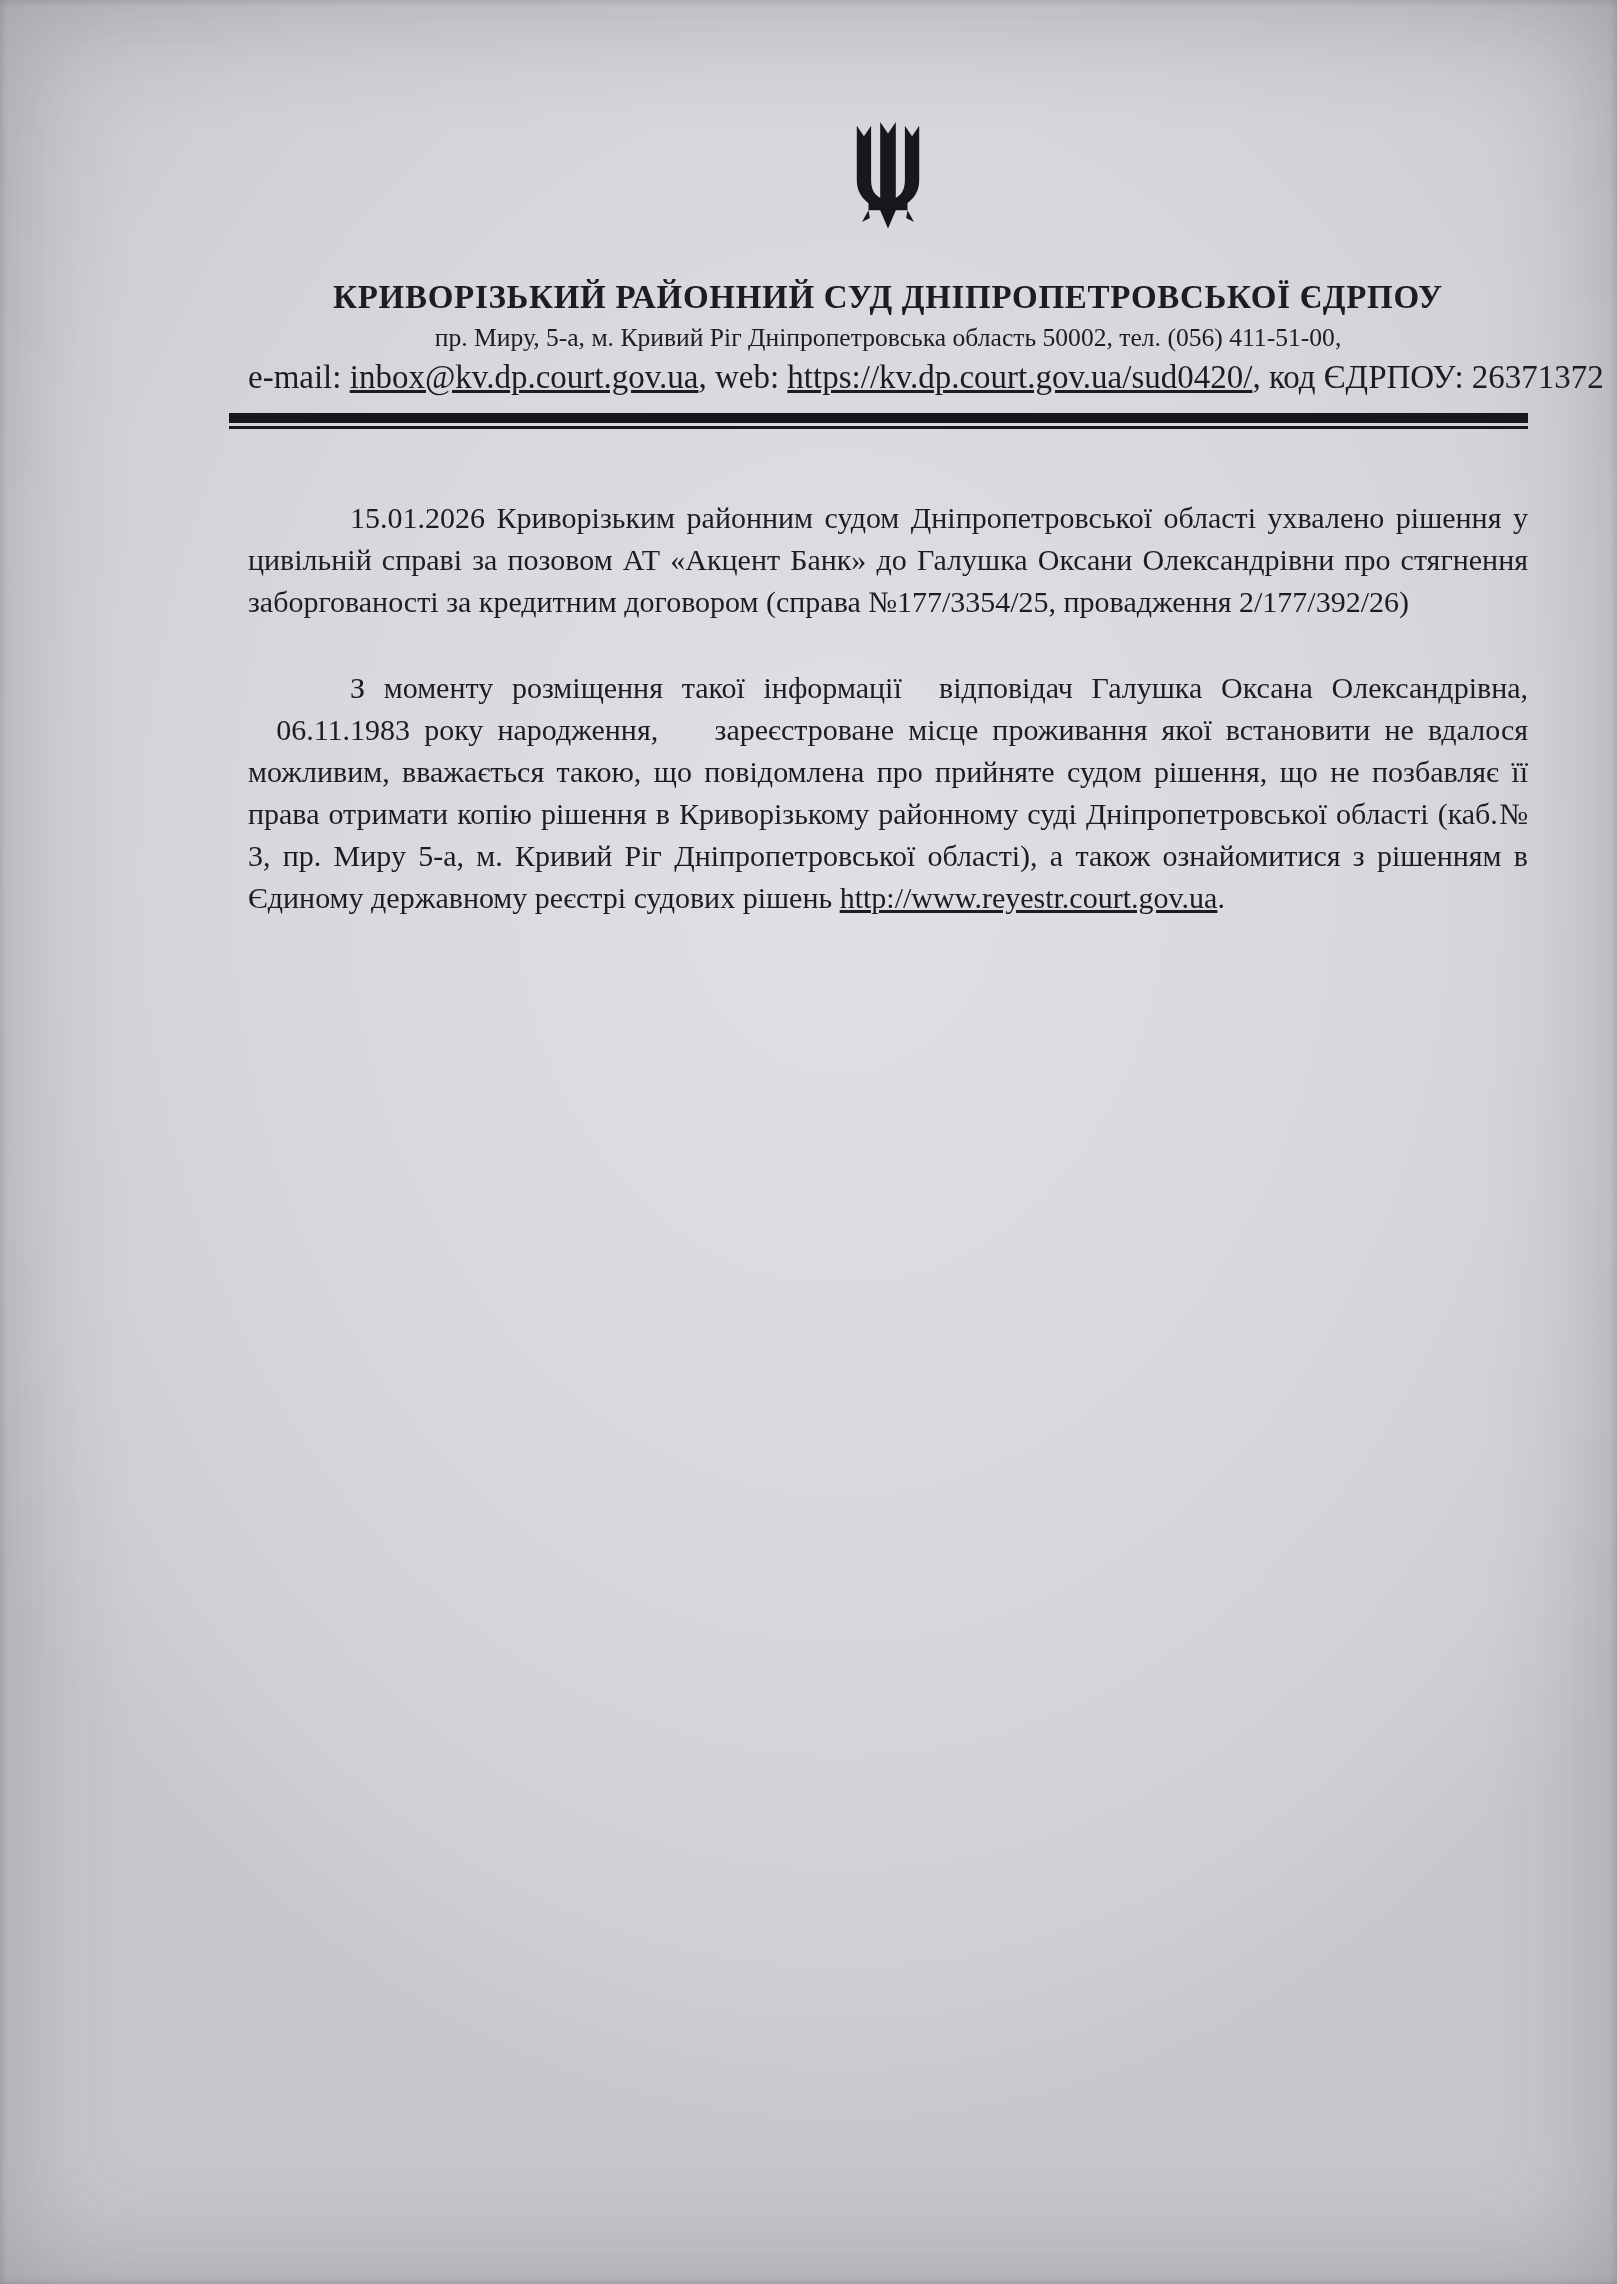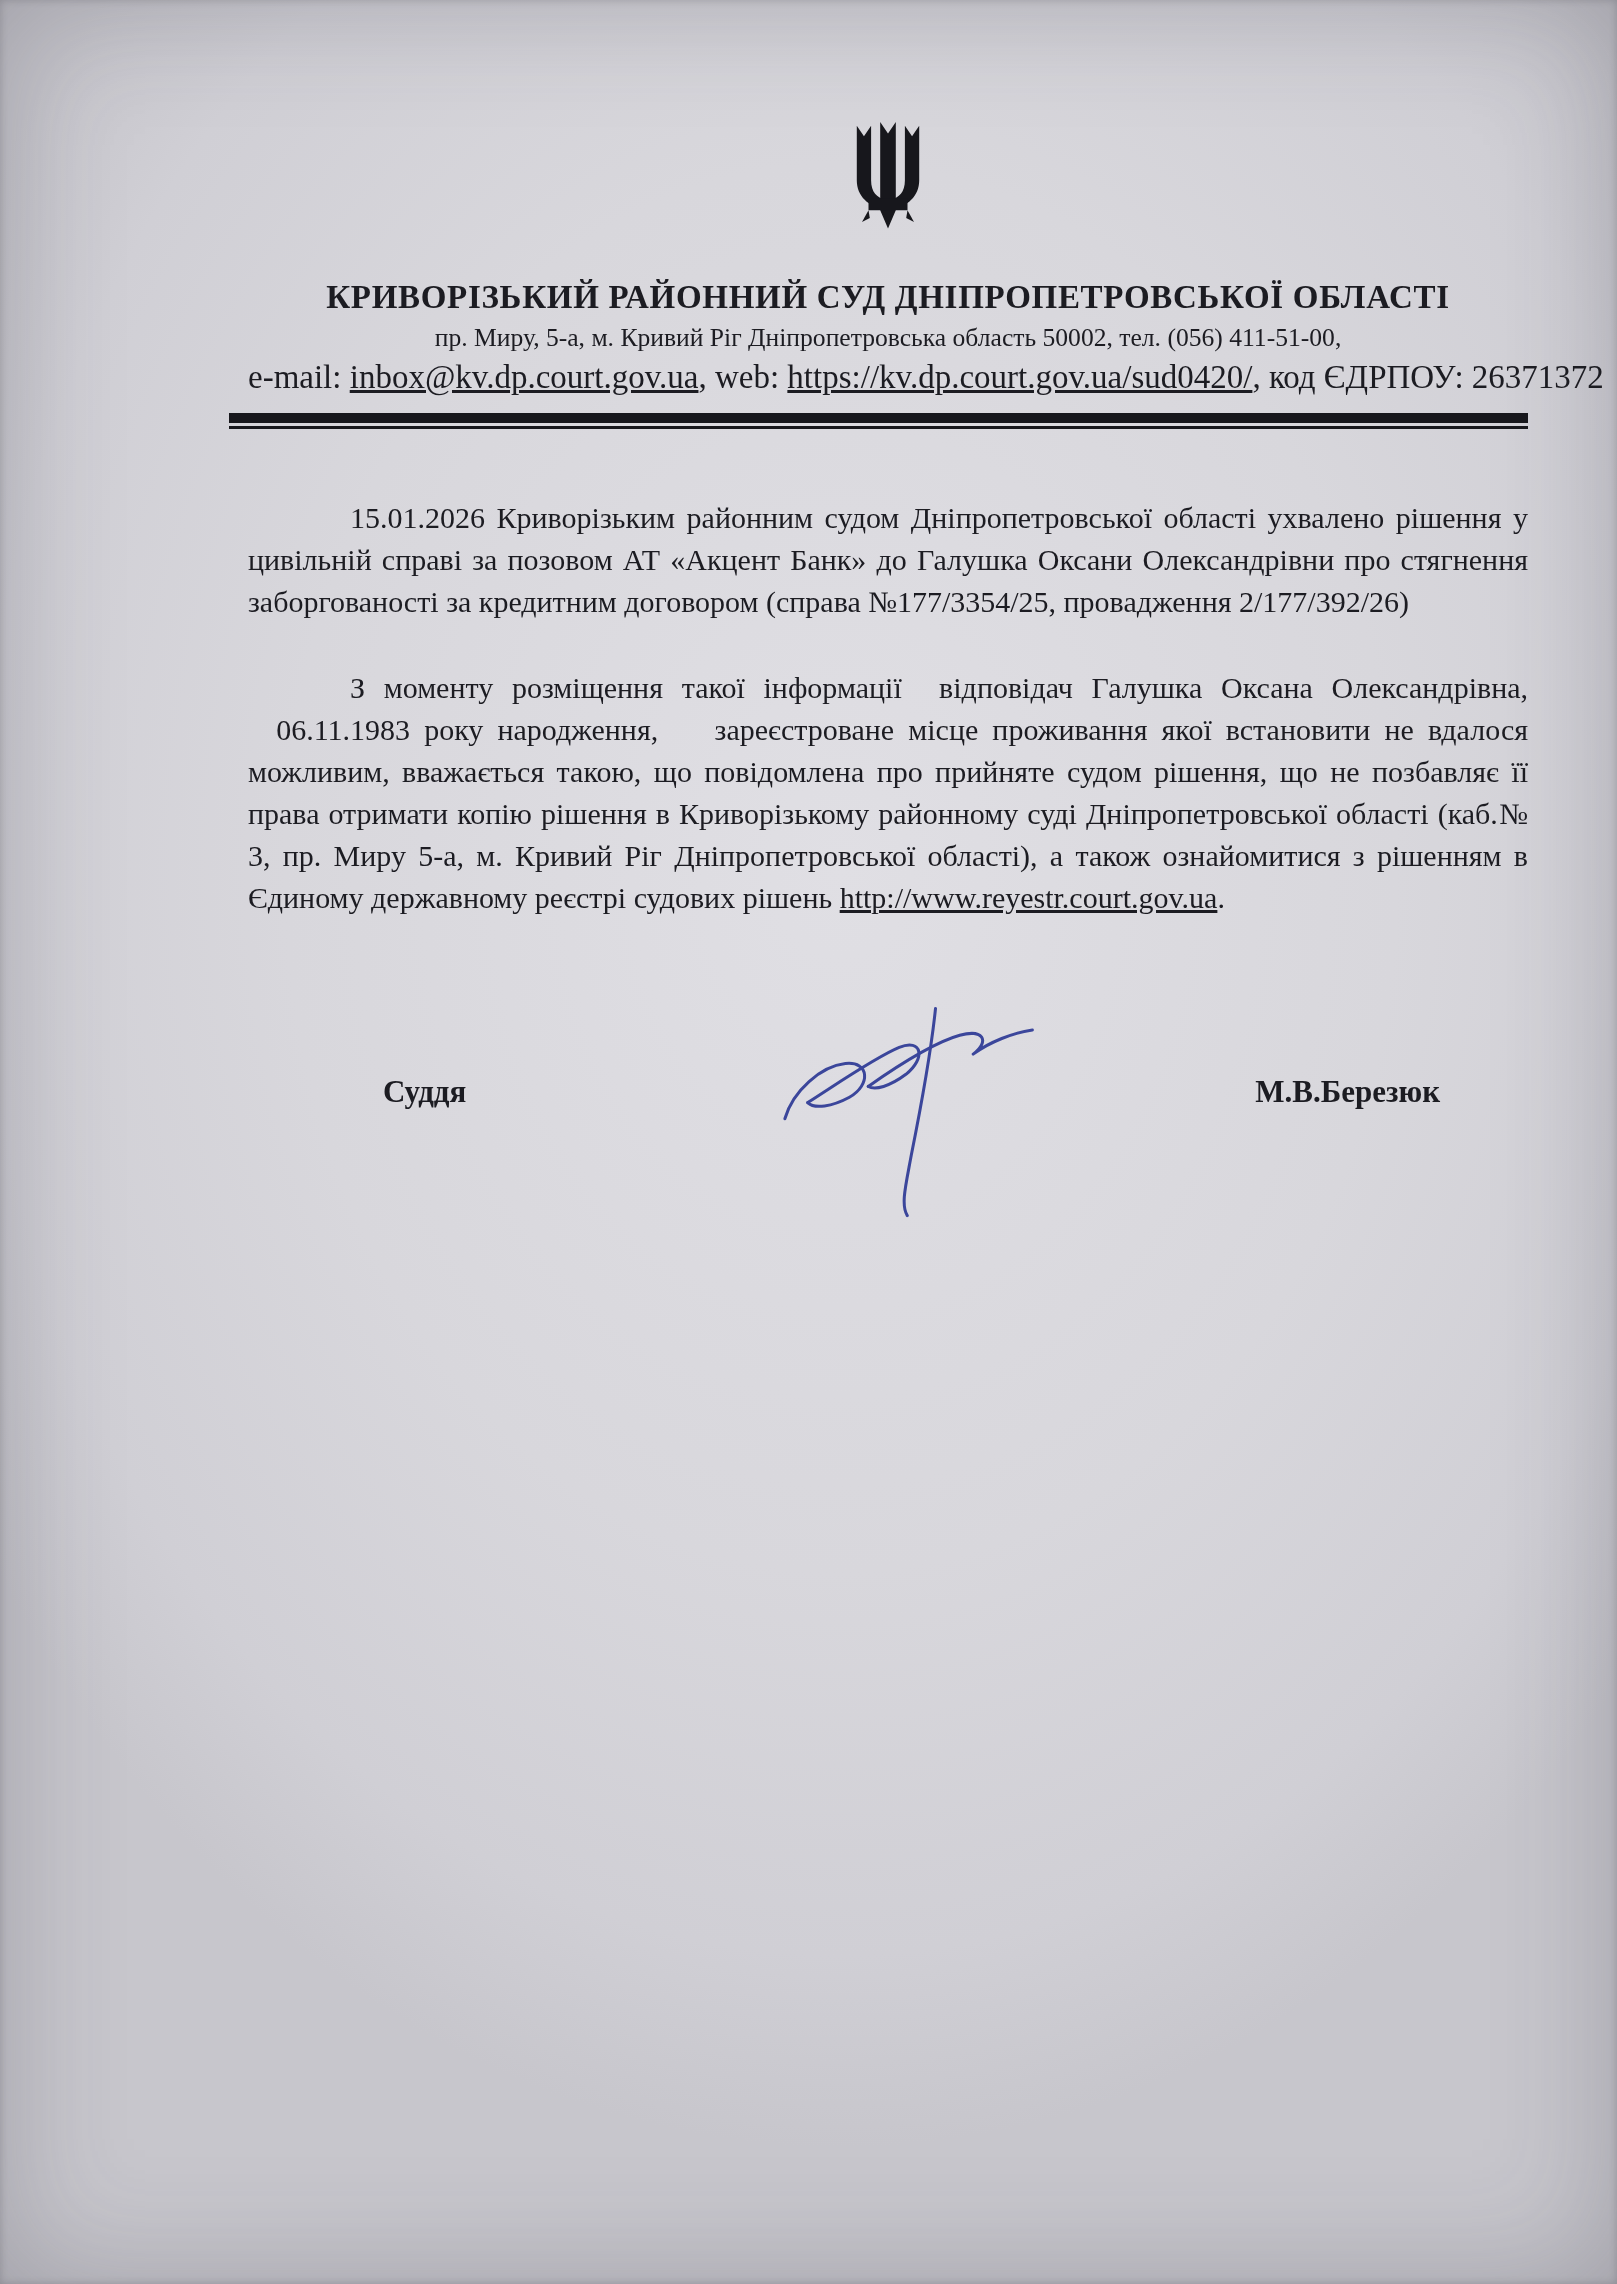--- a/index.html
+++ b/index.html
@@ -94,47 +94,33 @@
           <g fill="#17171c">
             <path d="M48 6 L60 24 L72 6 L72 142 L60 170 L48 142 Z"></path>
             <path d="M12 12 L23 28 L34 12 L34 96 C34 114 43 122 56 126 L56 142 C30 136 12 120 12 96 Z"></path>
             <path d="M108 12 L97 28 L86 12 L86 96 C86 114 77 122 64 126 L64 142 C90 136 108 120 108 96 Z"></path>
             <path d="M30 124 L90 124 L90 142 L30 142 Z"></path>
             <path d="M30 142 L20 160 L32 154 Z"></path>
             <path d="M90 142 L100 160 L88 154 Z"></path>
           </g>
         </svg>
       </div>
-      <h1 class="court-name">КРИВОРІЗЬКИЙ РАЙОННИЙ СУД ДНІПРОПЕТРОВСЬКОЇ ОБЛАСТІ</h1>
+      <h1 class="court-name">КРИВОРІЗЬКИЙ РАЙОННИЙ СУД ДНІПРОПЕТРОВСЬКОЇ ЄДРПОУ</h1>
       <p class="addr-line">пр. Миру, 5-а, м. Кривий Ріг Дніпропетровська область 50002, тел. (056) 411-51-00,</p>
       <p class="contact-line"><span>e-mail: </span><a class="u">inbox@kv.dp.court.gov.ua</a><span>, web: </span><a class="u">https://kv.dp.court.gov.ua/sud0420/</a><span>, код ЄДРПОУ: 26371372</span></p>
       <div class="header-rule">
         <div class="thick"></div>
         <div class="gap"></div>
         <div class="thin"></div>
       </div>
     </header>
 
     <main>
 
       <p class="body-par par-1">15.01.2026 Криворізьким районним судом Дніпропетровської області ухвалено рішення у цивільній справі за позовом АТ «Акцент Банк» до Галушка Оксани Олександрівни про стягнення заборгованості за кредитним договором (справа №177/3354/25, провадження 2/177/392/26)</p>
 
       <p class="body-par par-2"><span>З моменту розміщення такої інформації&nbsp; відповідач Галушка Оксана Олександрівна, &nbsp;&nbsp;06.11.1983 року народження, &nbsp;&nbsp;&nbsp;зареєстроване місце проживання якої встановити не вдалося можливим, вважається такою, що повідомлена про прийняте судом рішення, що не позбавляє її права отримати копію рішення в Криворізькому районному суді Дніпропетровської області (каб.№ 3, пр. Миру 5-а, м. Кривий Ріг Дніпропетровської області), а також ознайомитися з рішенням в Єдиному державному реєстрі судових рішень </span><a class="u">http://www.reyestr.court.gov.ua</a><span>.</span></p>
 
-      <div class="sign-row">
-        <span>Суддя</span>
-        <div class="signature">
-          <svg viewBox="0 0 440 336" xmlns="http://www.w3.org/2000/svg" aria-hidden="true">
-            <g fill="none" stroke="#2e3a96" stroke-width="4.5" stroke-linecap="round" stroke-linejoin="round" opacity="0.92">
-              <path d="M28 178 C40 136 82 100 118 96 C154 92 156 128 124 146 C98 160 72 164 62 154"></path>
-              <path d="M62 154 C112 122 164 86 198 72 C232 58 238 88 208 112 C184 130 162 136 152 130"></path>
-              <path d="M152 130 C192 102 252 64 288 54 C322 44 334 62 308 82 C332 64 368 50 396 46"></path>
-              <path d="M252 14 C246 72 232 152 216 232 C208 276 200 306 210 322"></path>
-            </g>
-          </svg>
-        </div>
-        <span>М.В.Березюк</span>
-      </div>
     </main>
 
   </div>
 </div>
 
 
 </body></html>

